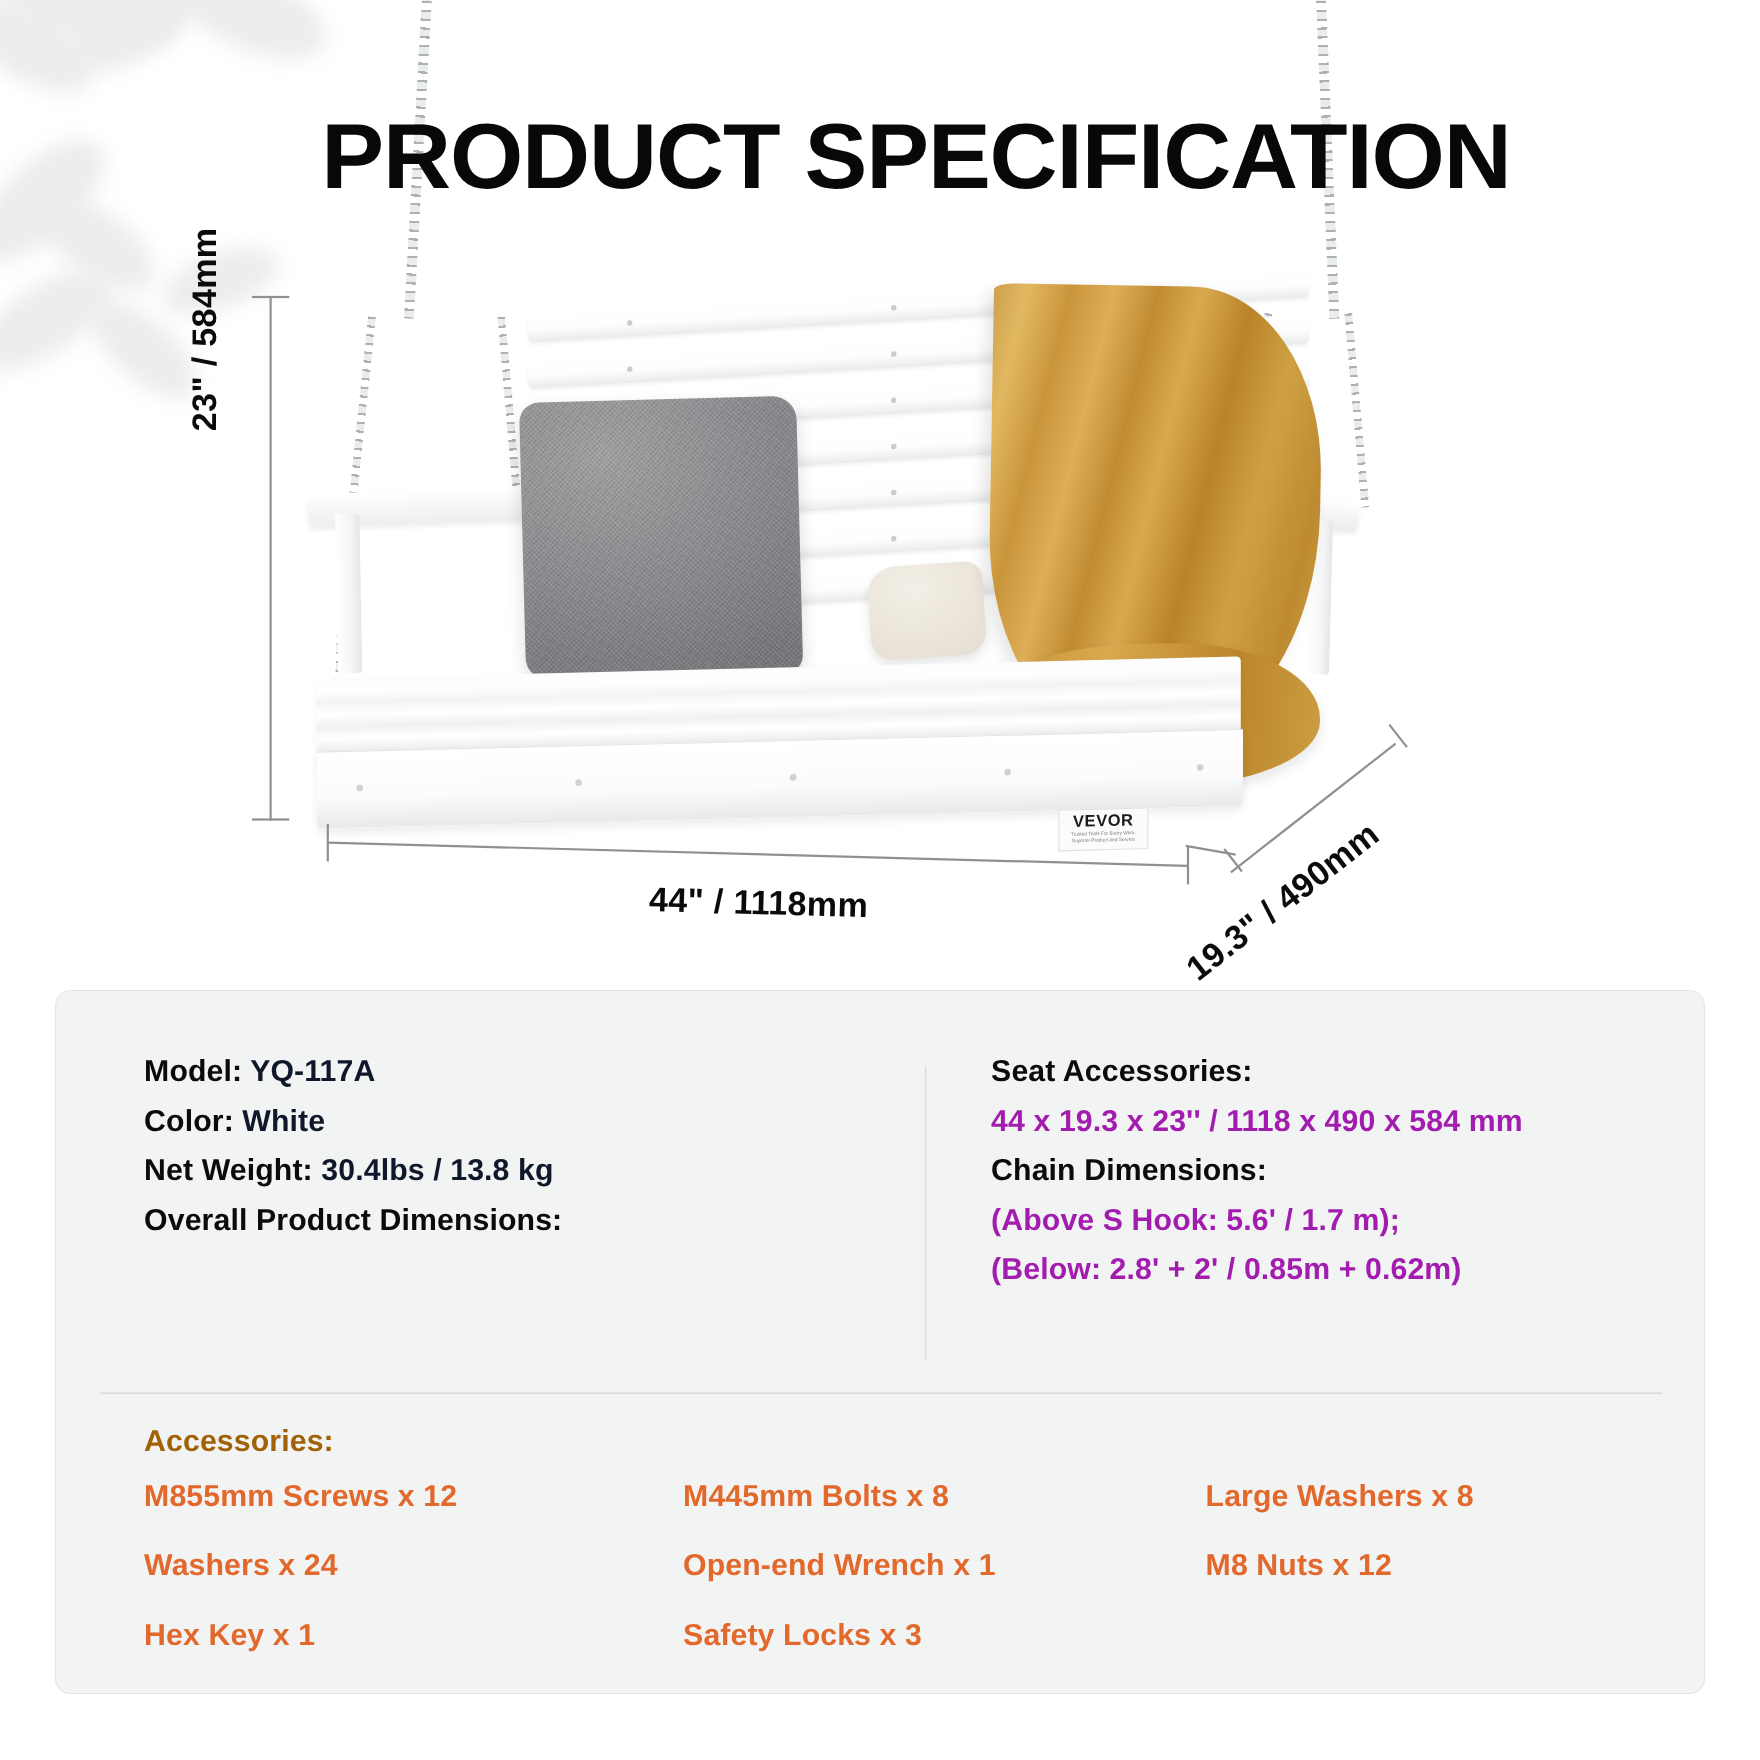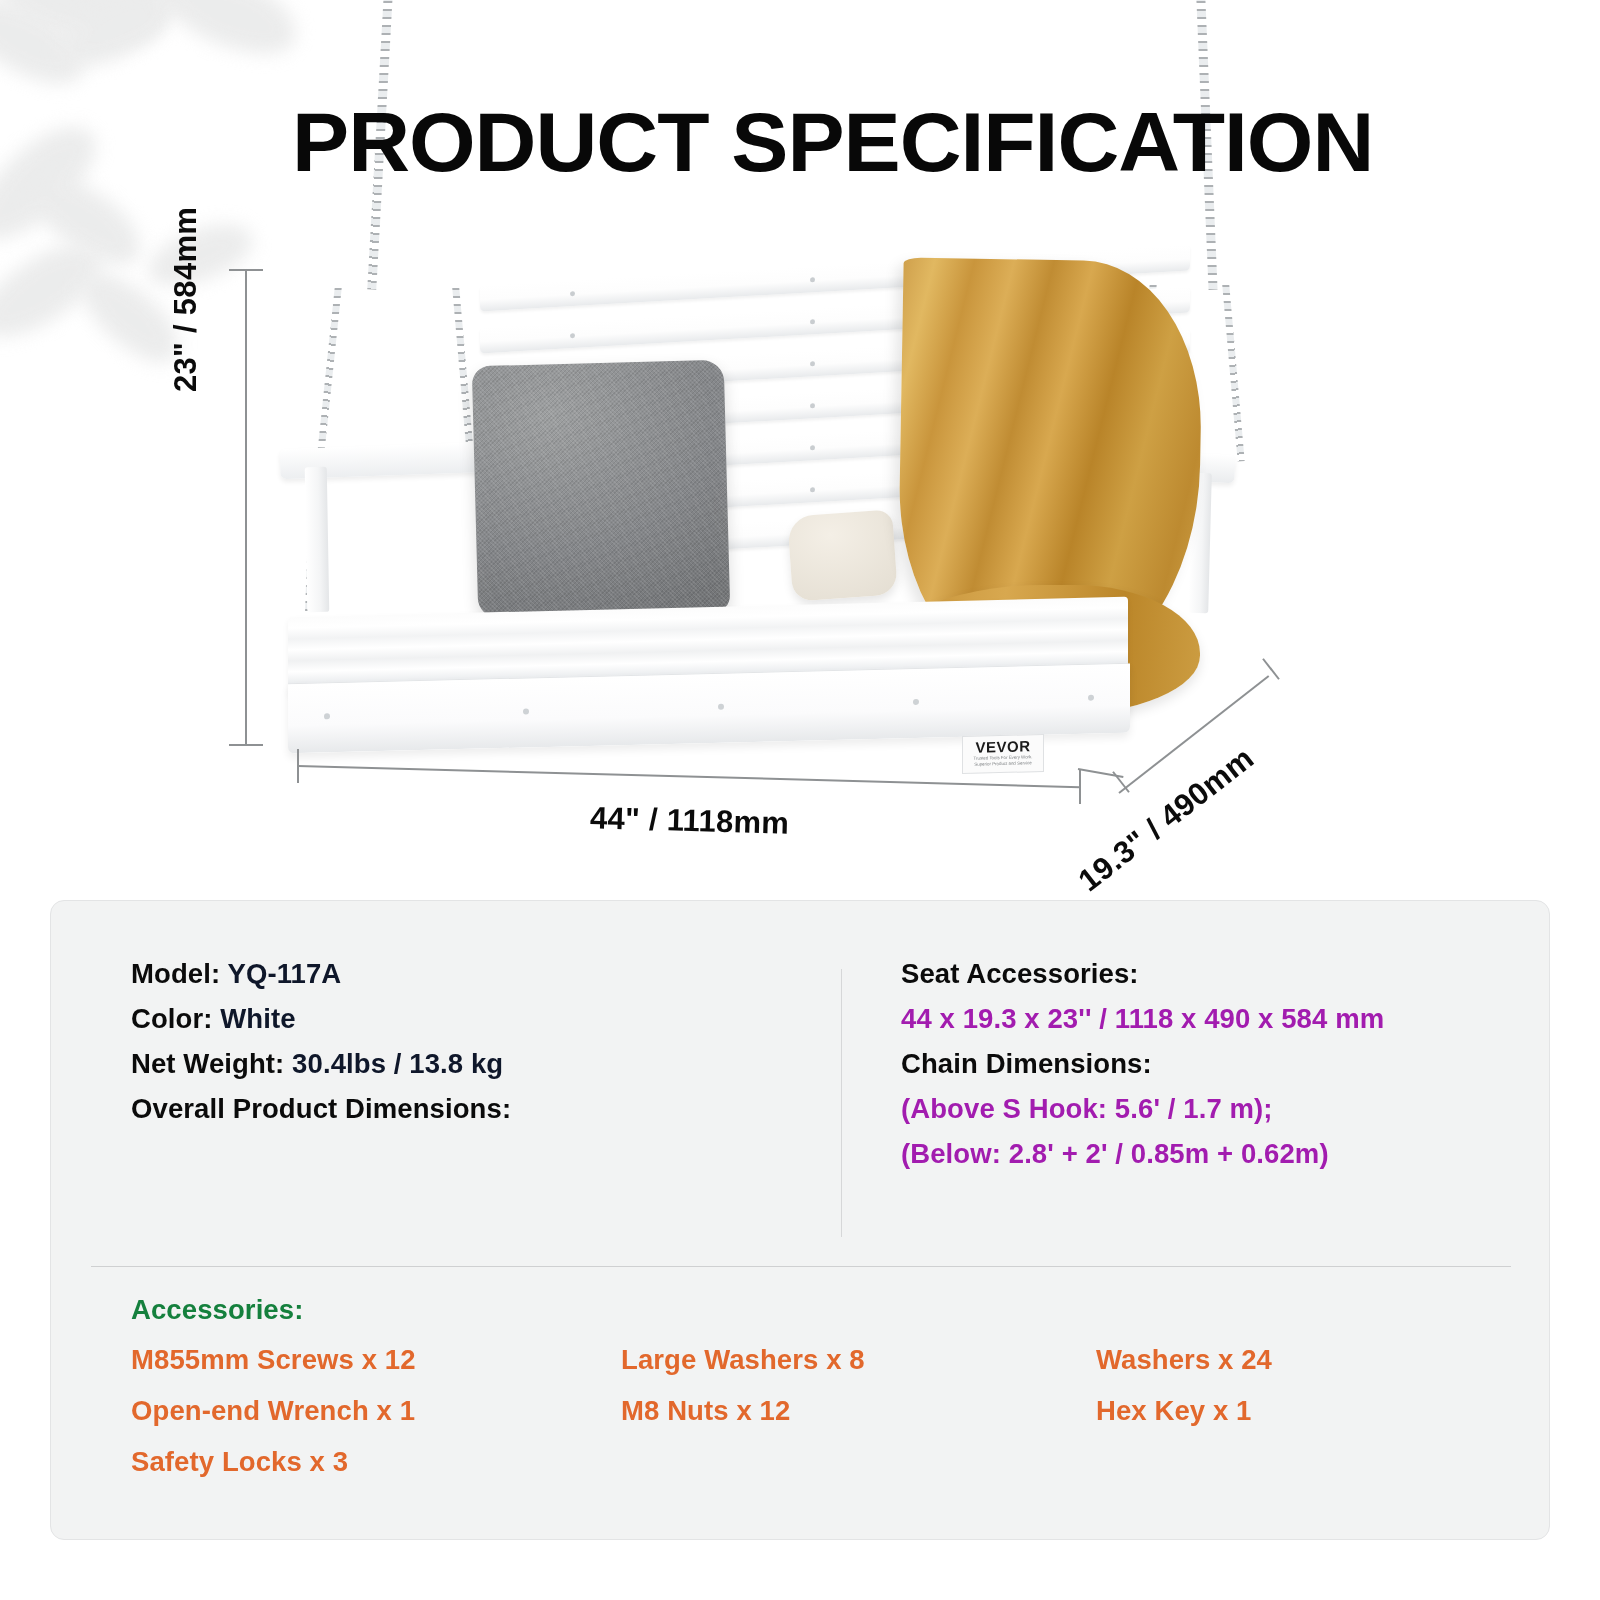--- a/index.html
+++ b/index.html
@@ -268,28 +268,28 @@
     line-height: 45px;
     white-space: nowrap;
     letter-spacing: .1px;
   }
   .spec-line .val { color: #0f172a; }
   .spec-line.val-only { color: #a21caf; }
 
   
   .acc-block { position: absolute; left: 80px; top: 385px; width: 1380px; }
   .acc-title {
-    font-size: 27.5px; font-weight: 700; color: #15803d;
+    font-size: 27.5px; font-weight: 700; color: #a16207;
     line-height: 48px; letter-spacing: .1px;
   }
   .acc-grid {
     position: relative;
     display: grid;
     grid-template-columns: 490px 475px 1fr;
-    row-gap: 0;
+    row-gap: 12px;
   }
   .acc-item {
     font-size: 27.5px; font-weight: 700; color: #e2682c;
     line-height: 51px; white-space: nowrap; letter-spacing: .1px;
   }
 </style>
 </head>
 <body>
 
 <div id="page">
@@ -437,20 +437,21 @@
         <div class="spec-line val-only">(Below: 2.8' + 2' / 0.85m + 0.62m)</div>
       </div>
     </div>
 
     <div class="hdiv"></div>
 
     <div class="acc-block">
       <div class="acc-title">Accessories:</div>
       <div class="acc-grid">
         <div class="acc-item">M855mm Screws x 12</div>
+        <div class="acc-item">M445mm Bolts x 8</div>
         <div class="acc-item">Large Washers x 8</div>
         <div class="acc-item">Washers x 24</div>
         <div class="acc-item">Open-end Wrench x 1</div>
         <div class="acc-item">M8 Nuts x 12</div>
         <div class="acc-item">Hex Key x 1</div>
         <div class="acc-item">Safety Locks x 3</div>
       </div>
     </div>
   </div>
 </div>

